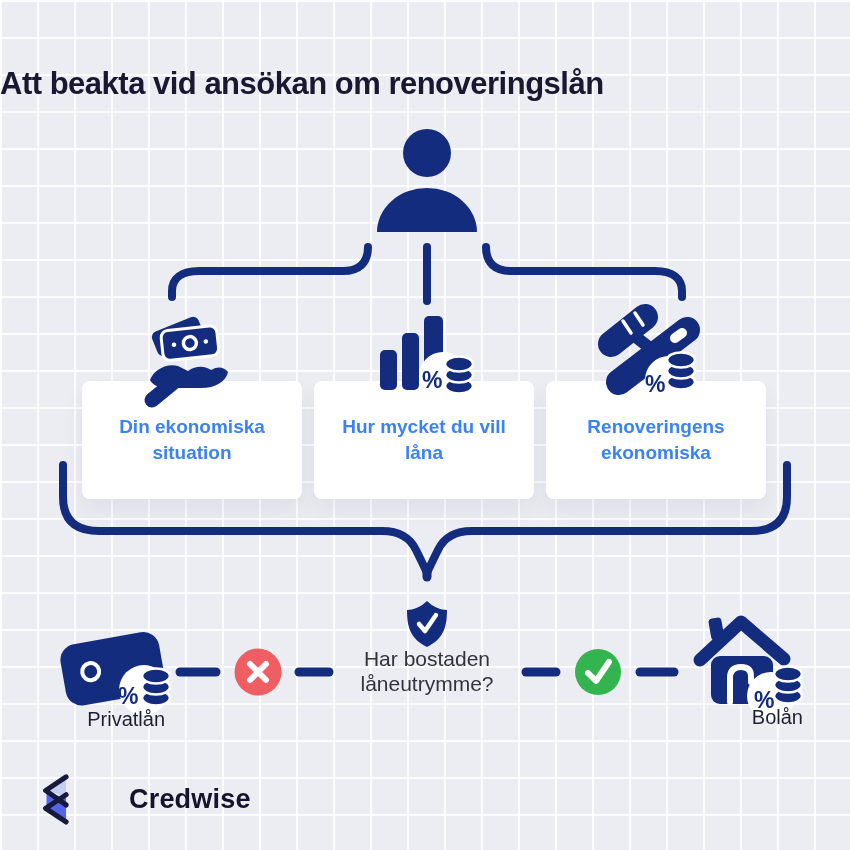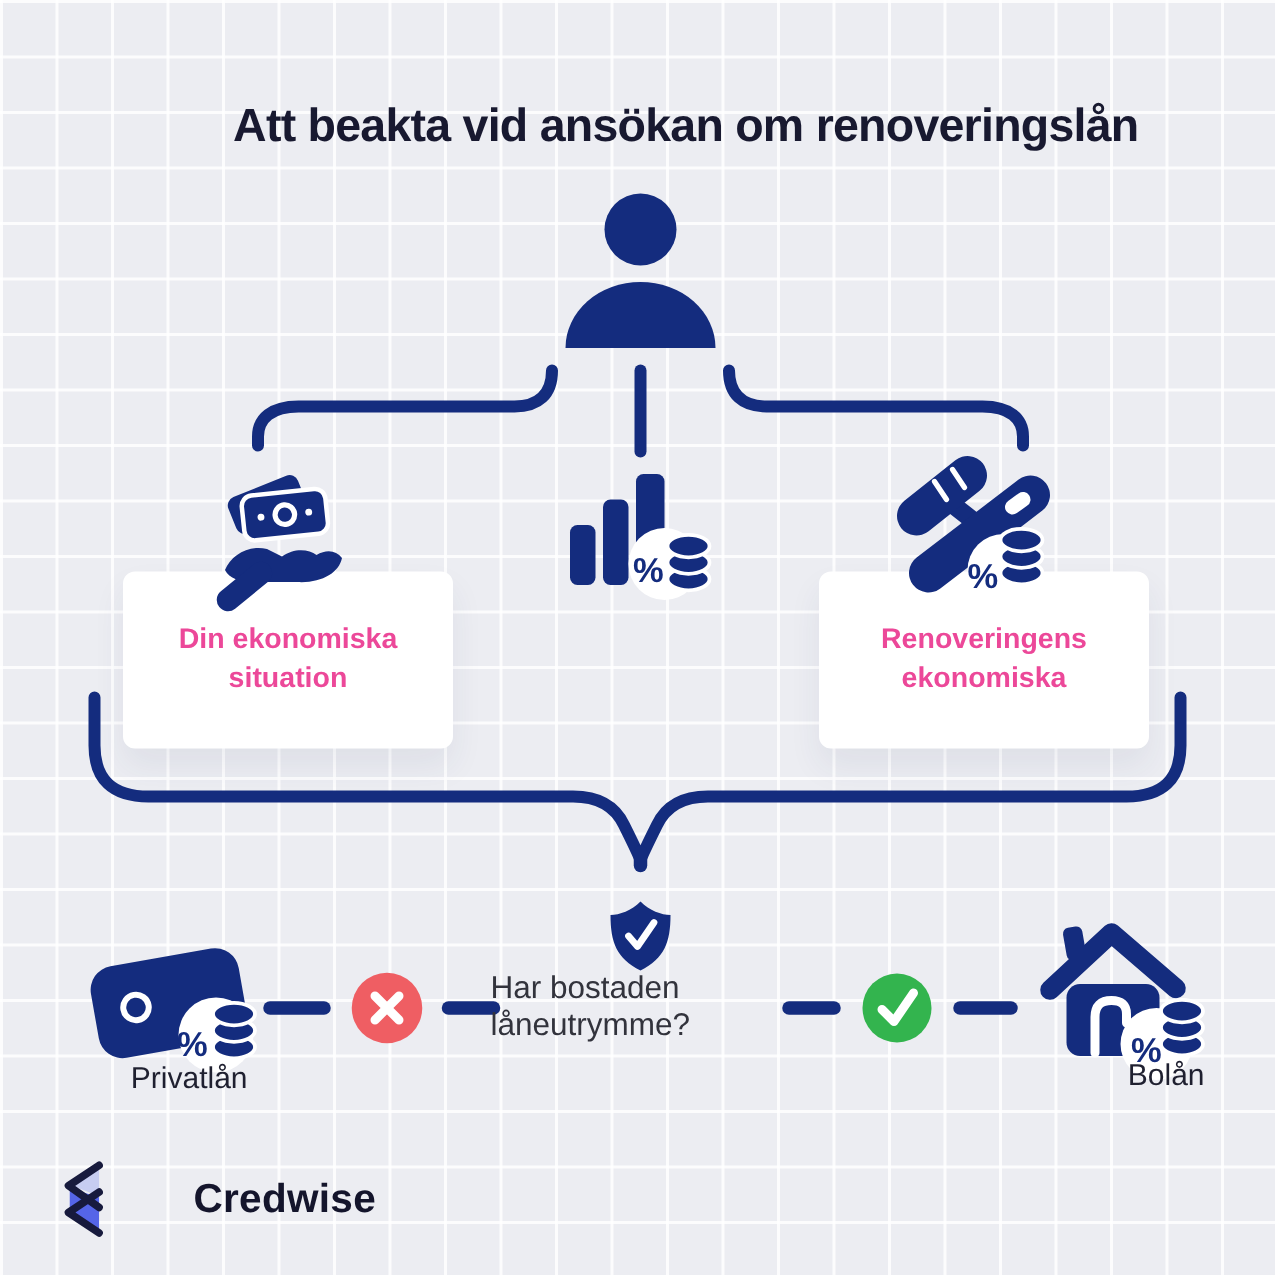--- a/index.html
+++ b/index.html
@@ -6,34 +6,34 @@
   #canvas{
     position:relative;width:850px;height:850px;overflow:hidden;
     background-color:#ecedf2;
     background-image:
       linear-gradient(to right, rgba(255,255,255,0.85) 2px, transparent 2px),
       linear-gradient(to bottom, rgba(255,255,255,0.85) 2px, transparent 2px);
     background-size:37px 37px;
     font-family:"Liberation Sans", sans-serif;
   }
   .title{
-    position:absolute;top:66px;left:0;width:759px;text-align:right;
+    position:absolute;top:66px;left:0;width:759px;text-align:left;
     font-size:31px;font-weight:bold;color:#181930;letter-spacing:-0.5px;
   }
   .box{
     position:absolute;top:381px;width:220px;height:118px;background:#ffffff;
     border-radius:8px;box-shadow:0 12px 22px rgba(40,50,100,0.07);
     display:flex;align-items:center;justify-content:center;text-align:center;
   }
   .box span{
-    max-width:175px;font-size:19px;font-weight:bold;color:#ec4899;line-height:1.35;
+    max-width:175px;font-size:19px;font-weight:bold;color:#3b82f6;line-height:1.35;
   }
   #box1{left:82px;} #box2{left:314px;} #box3{left:546px;}
   .question{
-    position:absolute;left:327px;top:646px;width:200px;
+    position:absolute;left:327px;top:646px;width:200px;text-align:center;
     font-size:21px;color:#32333c;line-height:25px;
   }
   .branch-label{
     position:absolute;text-align:right;font-size:20px;font-weight:500;color:#1f2030;
   }
   #label-privatlan{left:55px;top:708px;width:110px;}
   #label-bolan{left:693px;top:706px;width:110px;}
   .logo{
     position:absolute;left:38px;top:768px;display:flex;align-items:center;gap:13px;
   }
@@ -44,20 +44,23 @@
 </style>
 </head>
 <body>
 
 <div id="canvas">
 
   <div class="title">Att beakta vid ansökan om renoveringslån</div>
 
   <div class="box" id="box1">
     <span>Din ekonomiska situation</span>
+  </div>
+  <div class="box" id="box2">
+    <span>Hur mycket du vill låna</span>
   </div>
   <div class="box" id="box3">
     <span>Renoveringens ekonomiska</span>
   </div>
 
   <svg id="art" width="850" height="850" viewBox="0 0 850 850">
     <defs>
       <g id="coins" fill="#142C7E" stroke="#ffffff" stroke-width="2.5">
         <ellipse cx="0" cy="22" rx="14" ry="7.5"></ellipse>
         <ellipse cx="0" cy="11" rx="14" ry="7.5"></ellipse>

